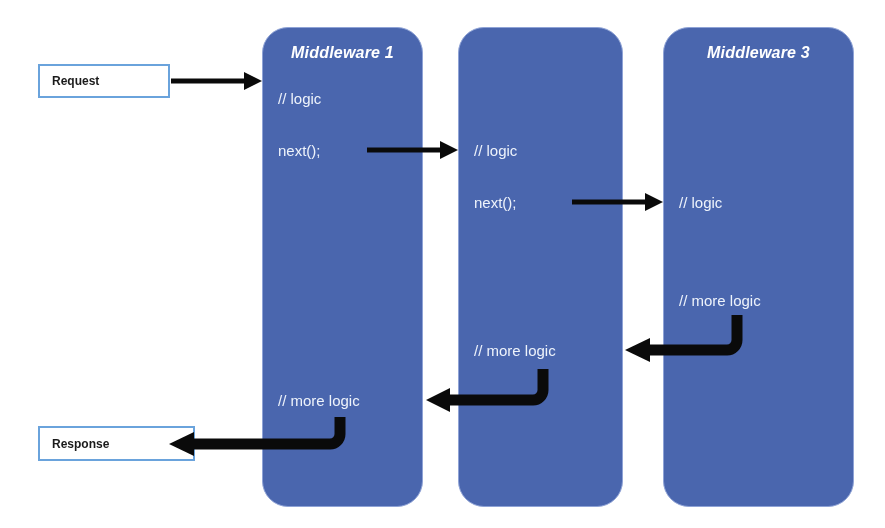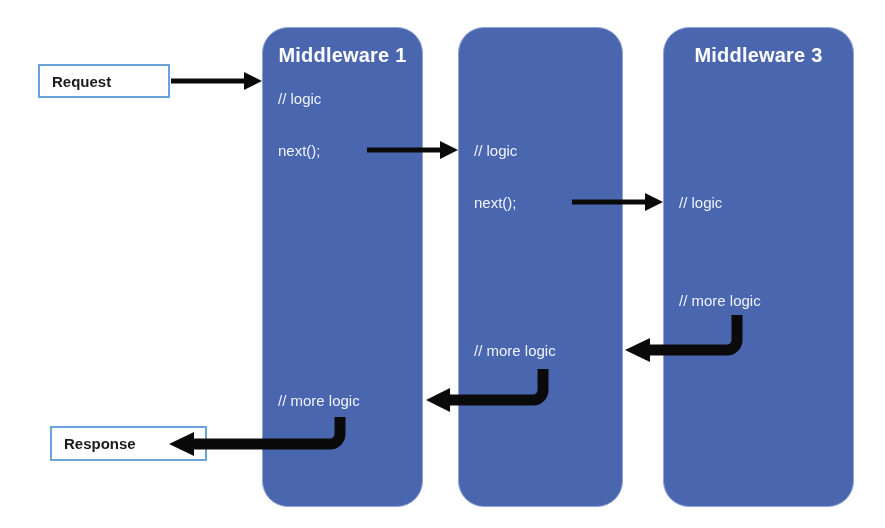--- a/index.html
+++ b/index.html
@@ -30,45 +30,46 @@
     border: 1.5px solid var(--box-border);
     border-radius: 26px;
   }
   .mw-box .mw-title {
     position: absolute;
     top: 16px;
     left: 0;
     width: 100%;
     text-align: center;
     color: #ffffff;
-    font-size: 20px;
+    font-size: 16px;
     font-weight: bold;
     letter-spacing: 0.2px;
+    font-style: italic;
   }
   .code-line {
     position: absolute;
     left: 15px;
     color: var(--box-text);
     font-size: 15px;
     line-height: 18px;
     white-space: nowrap;
   }
   .io-box {
     position: absolute;
     background: var(--io-fill);
     border: 2px solid var(--io-border);
     display: flex;
     align-items: center;
     padding-left: 12px;
     color: var(--io-text);
-    font-size: 15px;
+    font-size: 12px;
     font-weight: bold;
   }
   #request-box  { left: 38px; top: 64px;  width: 132px; height: 34px; }
-  #response-box { left: 50px; top: 426px; width: 157px; height: 35px; }
+  #response-box { left: 38px; top: 426px; width: 157px; height: 35px; }
   svg.arrows {
     position: absolute;
     inset: 0;
     width: 885px;
     height: 528px;
     color: var(--arrow);
     pointer-events: none;
   }
   svg.arrows line, svg.arrows path { stroke: currentColor; fill: none; }
   svg.arrows polygon { fill: currentColor; stroke: none; }

